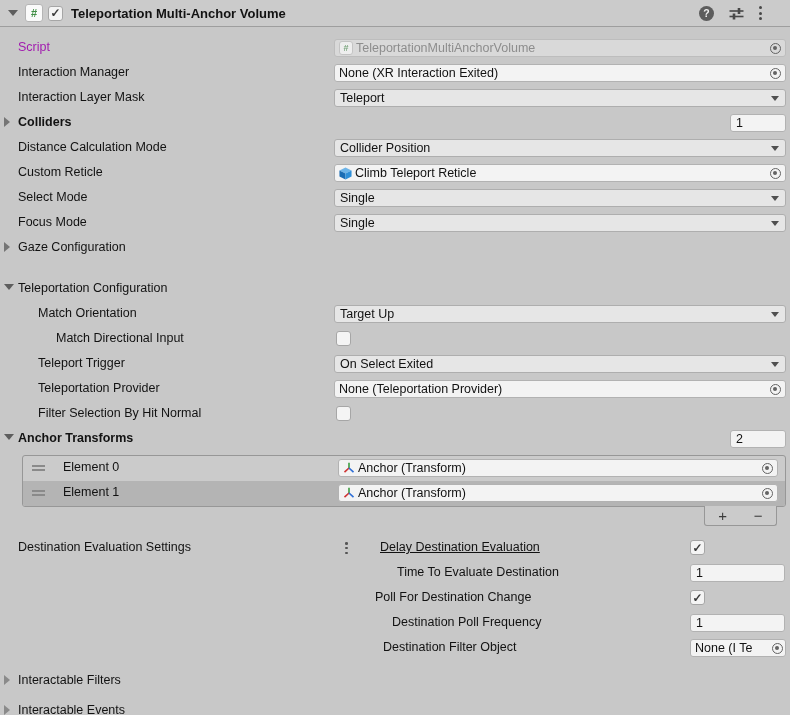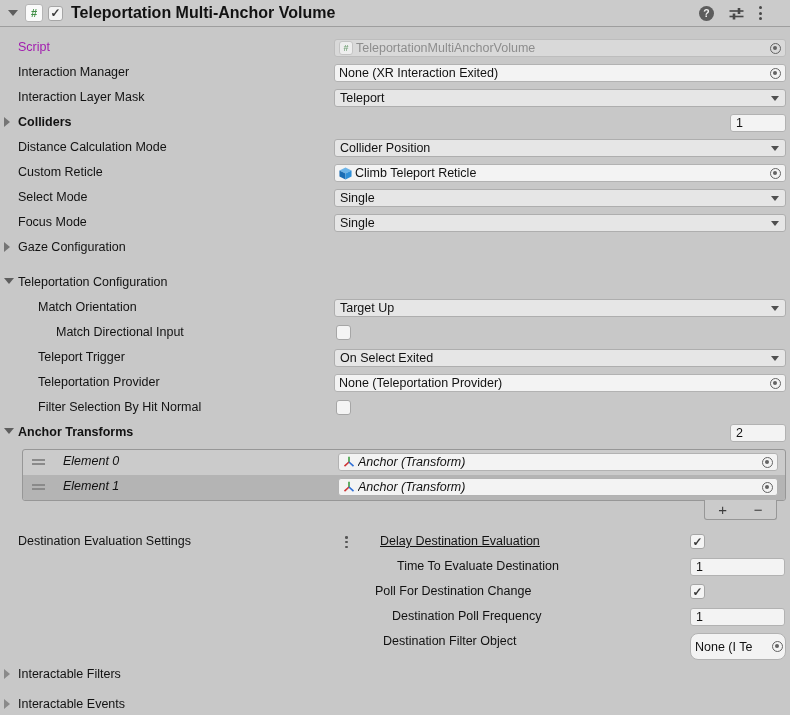--- a/index.html
+++ b/index.html
@@ -8,21 +8,21 @@
 
   
   .header{height:26px;background:#cbcbcb;border-bottom:1px solid #9e9e9e;display:flex;align-items:center;padding:0 8px;}
   .tri-down{width:0;height:0;border-left:5px solid transparent;border-right:5px solid transparent;border-top:6px solid #5e5e5e;}
   .tri-right{width:0;height:0;border-top:5px solid transparent;border-bottom:5px solid transparent;border-left:6px solid #757575;}
   .script-badge{width:16px;height:16px;background:#fafafa;border:1px solid #b5b5b5;border-radius:3px;
     display:flex;align-items:center;justify-content:center;font-weight:bold;font-size:11px;margin:0 5px 0 7px;}
   .checkbox{width:15px;height:15px;background:#f4f4f4;border:1px solid #a6a6a6;border-radius:3px;
     display:flex;align-items:center;justify-content:center;flex:none;box-sizing:border-box;}
   .check{color:#3a3a3a;font-size:12px;line-height:1;font-weight:bold;}
-  .title{font-weight:bold;font-size:16px;margin-left:8px;}
+  .title{font-weight:bold;font-size:13px;margin-left:8px;}
   .header-right{margin-left:auto;display:flex;align-items:center;gap:15px;padding-right:20px;}
   .help-icon{width:15px;height:15px;border-radius:50%;background:#5c5c5c;color:#eee;font-size:10.5px;font-weight:bold;
     display:flex;align-items:center;justify-content:center;}
   .kebab{display:flex;flex-direction:column;gap:2.5px;}
   .kebab i{width:3px;height:3px;border-radius:50%;background:#474747;}
 
   
   .content{padding-top:9px;}
   .row{height:25px;position:relative;}
   .lbl{position:absolute;top:4px;white-space:nowrap;}
@@ -39,37 +39,37 @@
   .picker{width:11px;height:11px;border:1px solid #636363;border-radius:50%;position:relative;flex:none;box-sizing:border-box;}
   .picker::after{content:"";position:absolute;left:2.3px;top:2.3px;width:4px;height:4px;border-radius:50%;background:#636363;}
   .dropdown{background:#e6e6e6;border:1px solid #aeaeae;border-radius:3px;display:flex;align-items:center;padding:0 6px 0 5px;}
   .dd-arrow{margin-left:auto;width:0;height:0;border-left:4px solid transparent;border-right:4px solid transparent;border-top:5px solid #4f4f4f;}
   .numfield{background:#f3f3f3;border:1px solid #b2b2b2;border-radius:3px;display:flex;align-items:center;padding:0 5px;box-sizing:border-box;}
   .countfield{position:absolute;right:4px;width:56px;top:3px;height:18px;}
   .cb-abs{position:absolute;left:336px;top:4px;}
 
   
   .listbox{margin:3px 4px 0 22px;border:1px solid #979797;border-radius:3px;background:#cbcbcb;overflow:hidden;}
-  .listrow{height:25px;position:relative;font-style:italic;}
+  .listrow{height:25px;position:relative;}
   .listrow.selected{background:#b4b4b4;padding-left:37px;}
   .handle{position:absolute;left:9px;top:9px;width:13px;height:6px;border-top:2px solid #8a8a8a;border-bottom:2px solid #8a8a8a;box-sizing:border-box;}
   .listrow .lbl{left:40px;}
   .listrow .fieldzone{left:315px;right:7px;}
   .listfooter{height:20px;width:73px;margin:-1px 13px 0 auto;background:#cbcbcb;border:1px solid #979797;border-top:none;
     border-radius:0 0 3px 3px;display:flex;box-sizing:border-box;}
   .lf-btn{flex:1;display:flex;align-items:center;justify-content:center;font-size:15px;color:#3c3c3c;line-height:1;}
 
   
   .vdots{position:absolute;left:345px;top:6px;display:flex;flex-direction:column;gap:2.2px;}
   .vdots i{width:2.6px;height:2.6px;background:#555;border-radius:50%;}
   .dfield{position:absolute;left:690px;right:5px;top:3px;height:18px;box-sizing:border-box;}
   .dcb{position:absolute;left:690px;top:4px;}
-  .dobj{position:absolute;left:690px;right:4px;top:3px;height:27px;box-sizing:border-box;padding:0 2px 0 4px;border-radius:8px;}
-
-  .mt4{margin-top:10px;} .mt10{margin-top:10px;} .mt8{margin-top:8px;padding-left:44px;} .mt5{margin-top:5px;}
+  .dobj{position:absolute;left:690px;right:4px;top:3px;height:18px;box-sizing:border-box;padding:0 2px 0 4px;}
+
+  .mt4{margin-top:16px;} .mt10{margin-top:10px;} .mt8{margin-top:8px;padding-left:44px;} .mt5{margin-top:5px;}
   svg{display:block;flex:none;}
 </style>
 </head>
 <body>
 
 <div class="inspector">
 
   <div class="header">
     <span class="tri-down"></span>
     <span class="script-badge" style="color:#3f8e44;">#</span>

